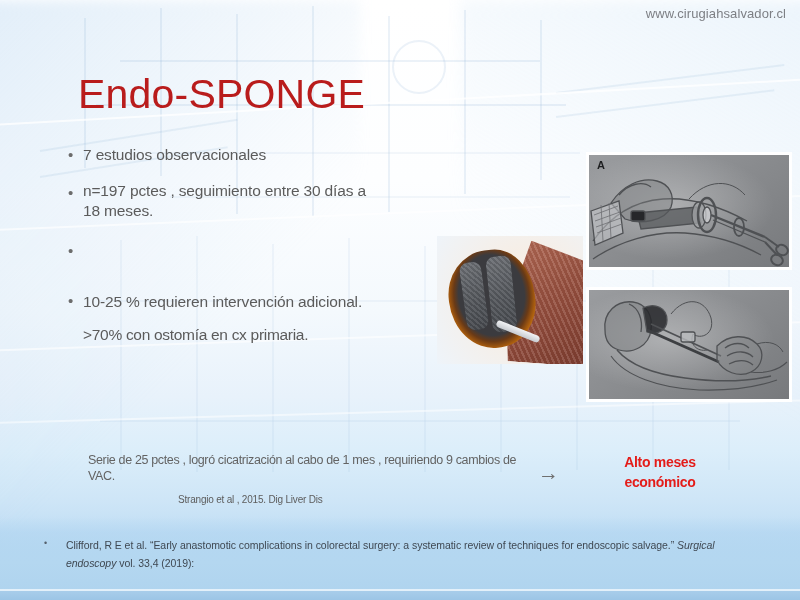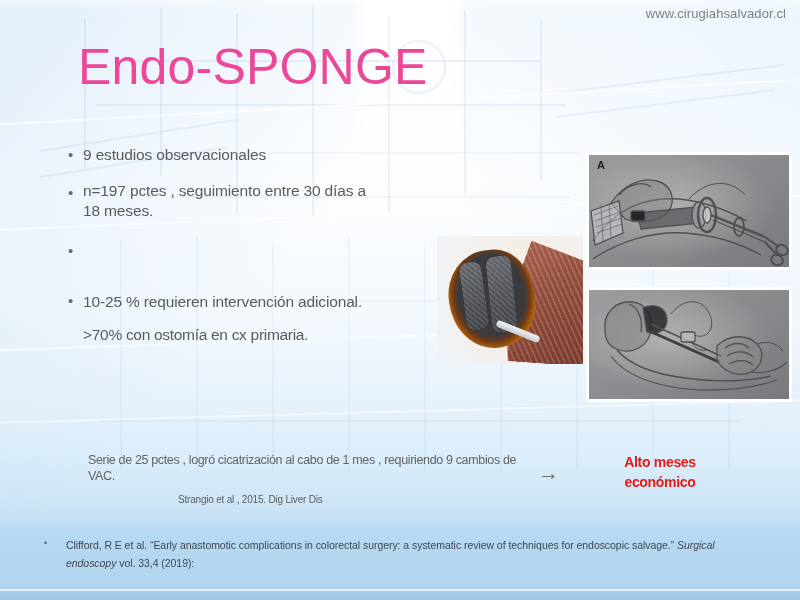--- a/index.html
+++ b/index.html
@@ -116,23 +116,23 @@
     font-size: 13px;
     color: #7d7f84;
     letter-spacing: .1px;
     white-space: nowrap;
   }
 
   
   .title {
     position: absolute;
     left: 78px;
-    top: 38px;
-    font-size: 50px;
-    color: #ec4899;
+    top: 71px;
+    font-size: 41px;
+    color: #b91c1c;
     letter-spacing: .2px;
     white-space: nowrap;
     font-weight: 400;
   }
 
   
   .bullets {
     position: absolute;
     left: 68px;
     top: 143px;
@@ -365,21 +365,21 @@
   <div class="bottom-strip"></div>
 
   <div class="site-url">www.cirugiahsalvador.cl</div>
 
   <div class="title">Endo-SPONGE</div>
 
   <div class="bullets">
 
     <div class="bullet-row b1">
       <span class="bullet-dot">•</span>
-      <span class="bullet-text" style="line-height:24px;">9 estudios observacionales</span>
+      <span class="bullet-text" style="line-height:24px;">7 estudios observacionales</span>
     </div>
 
     <div class="bullet-row b2">
       <span class="bullet-dot">•</span>
       <span class="bullet-text" style="max-width:300px;">n=197 pctes , seguimiento entre 30 días a 18 meses.</span>
     </div>
 
     <div class="bullet-row b3">
       <span class="bullet-dot">•</span>
     </div>

